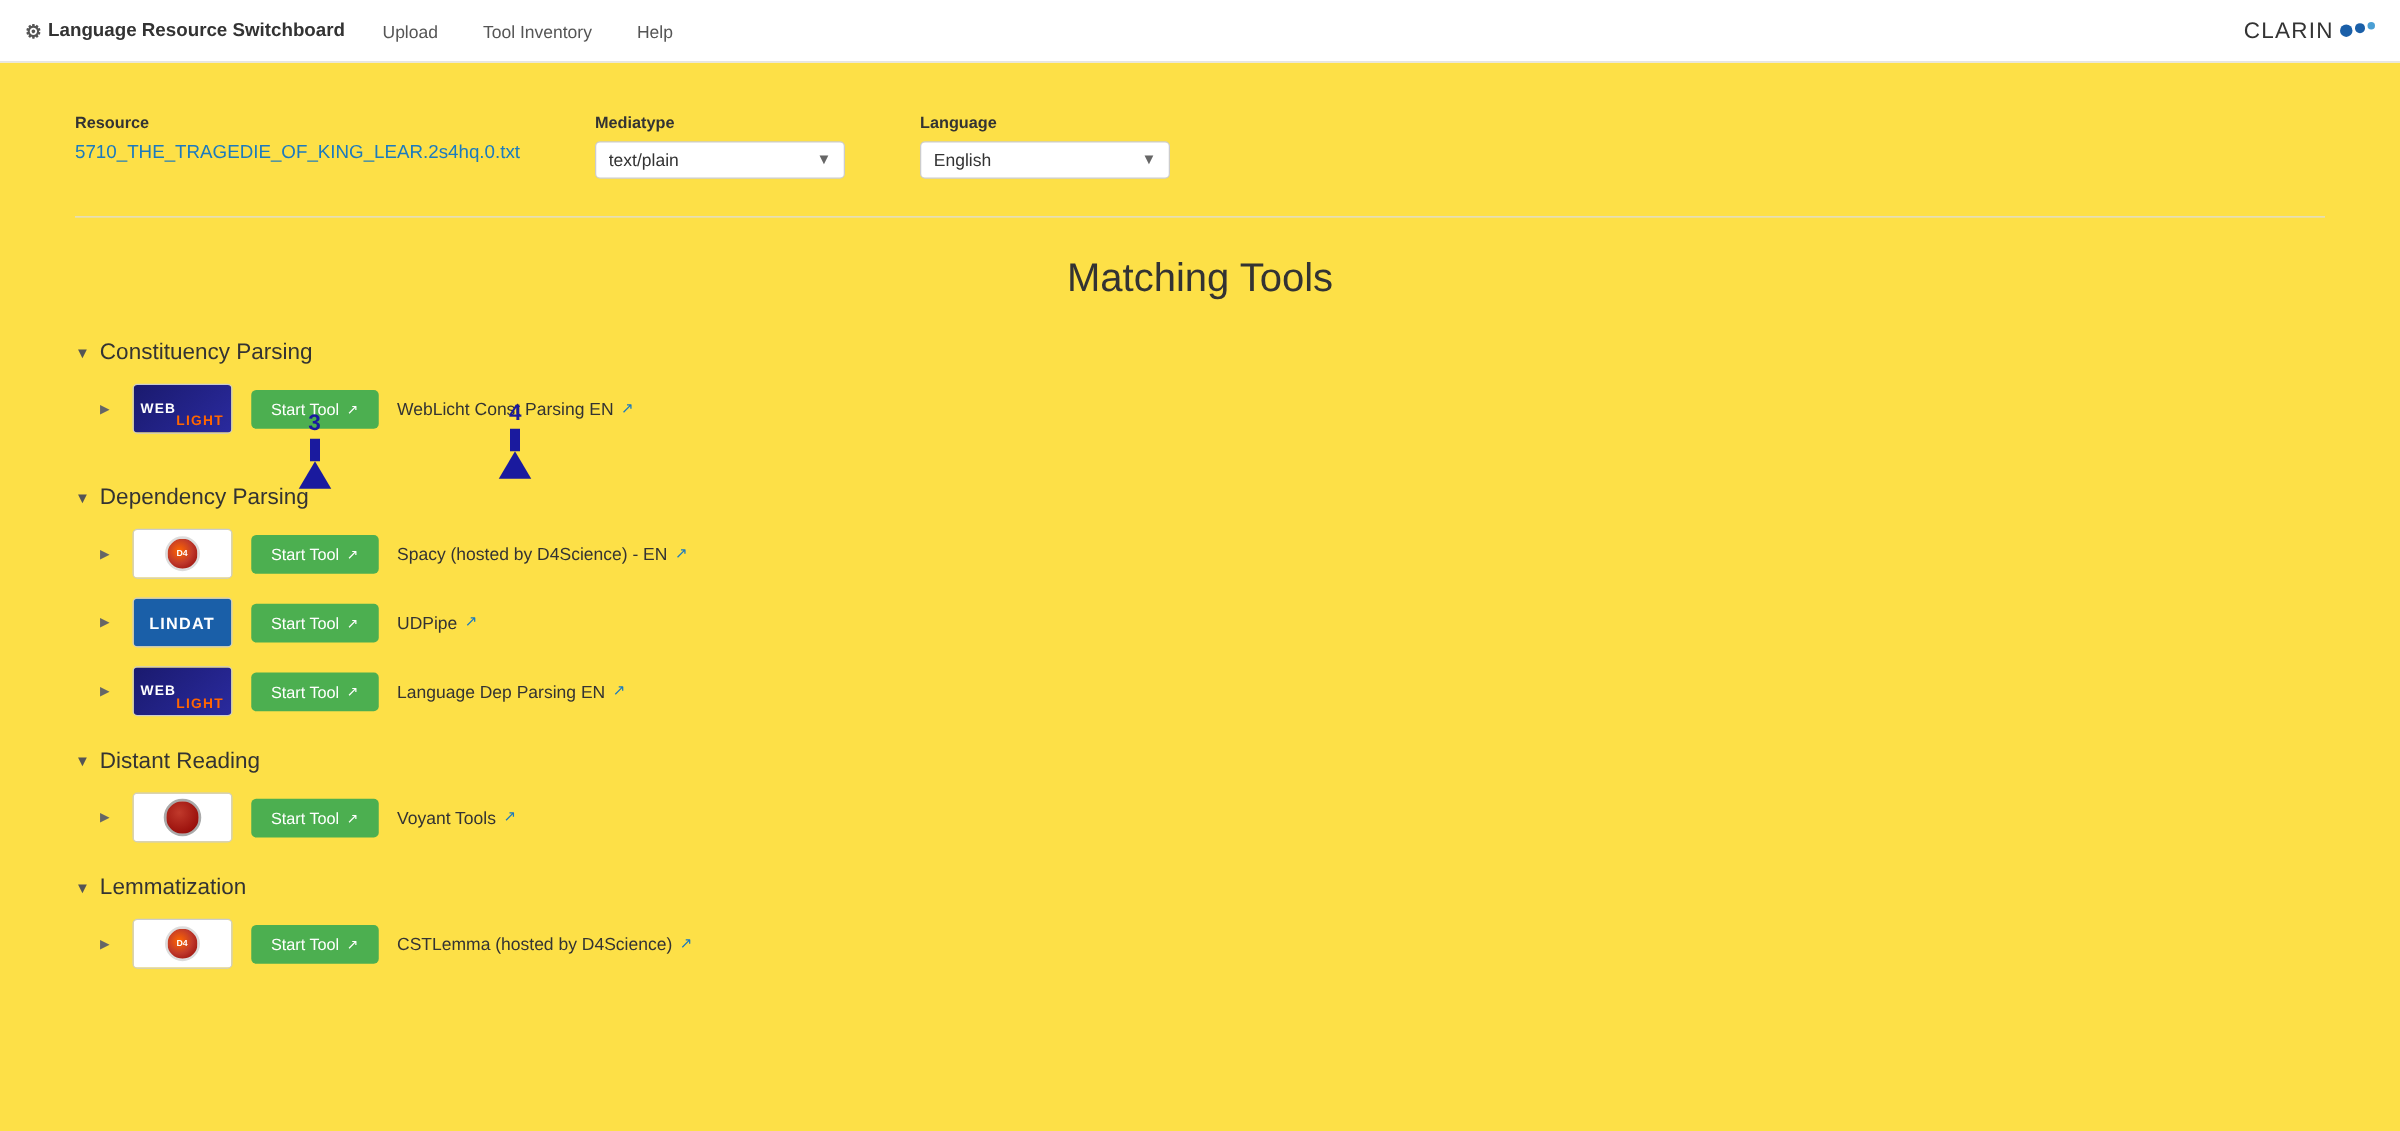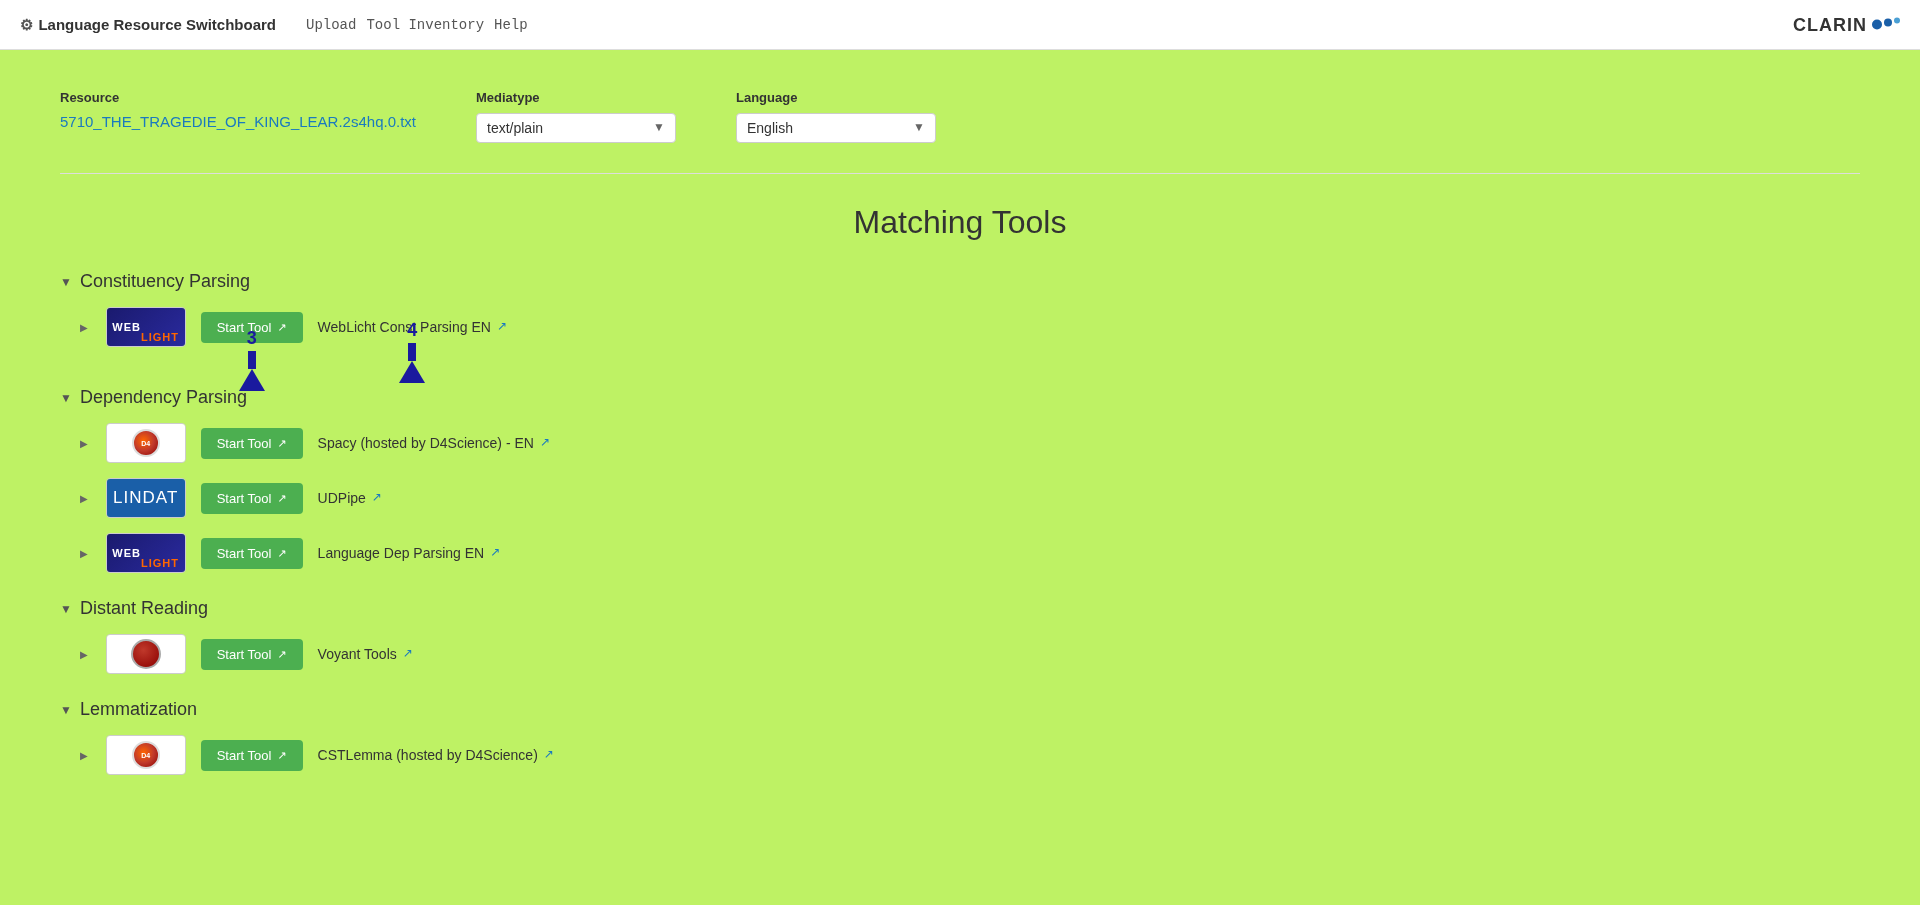--- a/index.html
+++ b/index.html
@@ -22,55 +22,54 @@
       font-size: 15px;
       color: #333;
       margin-right: 30px;
     }
     .navbar-brand .gear {
       margin-right: 5px;
       color: #555;
     }
     .navbar-links {
       display: flex;
-      gap: 10px;
-      font-family: Liberation Mono, monospace;
+      gap: 36px;
     }
     .navbar-links a {
       color: #555;
       text-decoration: none;
       font-size: 14px;
     }
     .navbar-logo {
       position: absolute;
       right: 20px;
       top: 50%;
       transform: translateY(-50%);
       display: flex;
       align-items: center;
       gap: 5px;
     }
     .clarin-text {
       font-size: 18px;
-      font-weight: bold;
+      font-weight: normal;
       color: #333;
       letter-spacing: 1px;
     }
     .clarin-dots {
       display: flex;
       gap: 2px;
       align-items: center;
     }
     .dot-large { width: 10px; height: 10px; border-radius: 50%; background: #1a5fa8; }
     .dot-medium { width: 8px; height: 8px; border-radius: 50%; background: #1a5fa8; margin-top: -4px; }
     .dot-small { width: 6px; height: 6px; border-radius: 50%; background: #4a9fd4; margin-top: -8px; }
 
     
     .main {
-      background: #bef264;
+      background: #fde047;
       min-height: calc(100vh - 50px);
       padding: 40px 60px;
     }
 
     
     .resource-section {
       display: flex;
       gap: 60px;
       margin-bottom: 30px;
     }
@@ -242,22 +241,22 @@
 
     
     .lindat-logo {
       background: #1a5fa8;
       width: 100%;
       height: 100%;
       display: flex;
       align-items: center;
       justify-content: center;
       color: #fff;
-      font-size: 17px;
-      font-weight: normal;
+      font-size: 13px;
+      font-weight: bold;
       letter-spacing: 1px;
     }
 
     
     .voyant-logo {
       background: #fff;
       width: 100%;
       height: 100%;
       display: flex;
       align-items: center;

